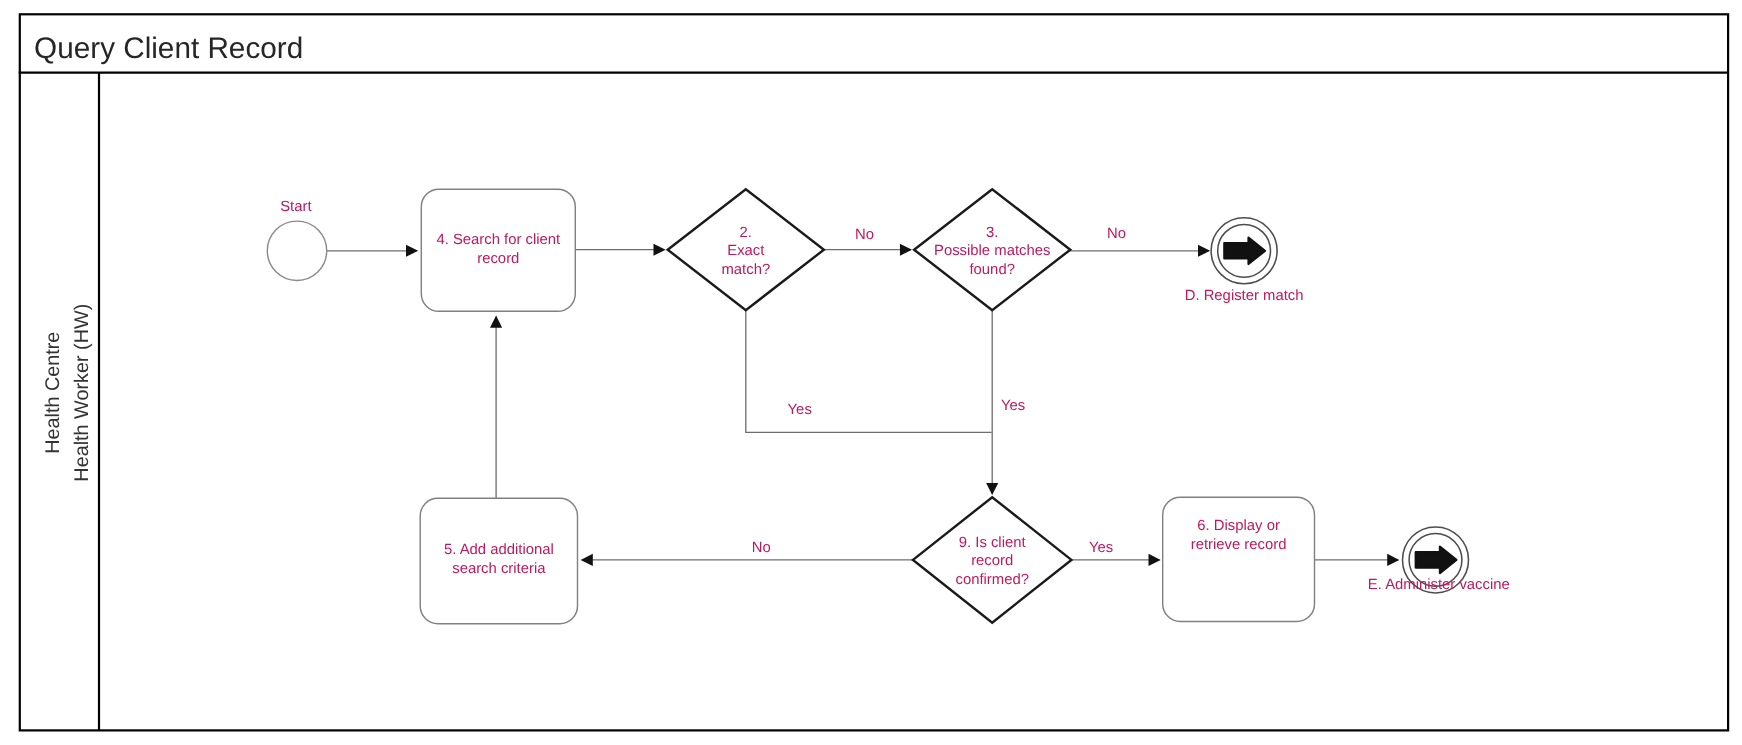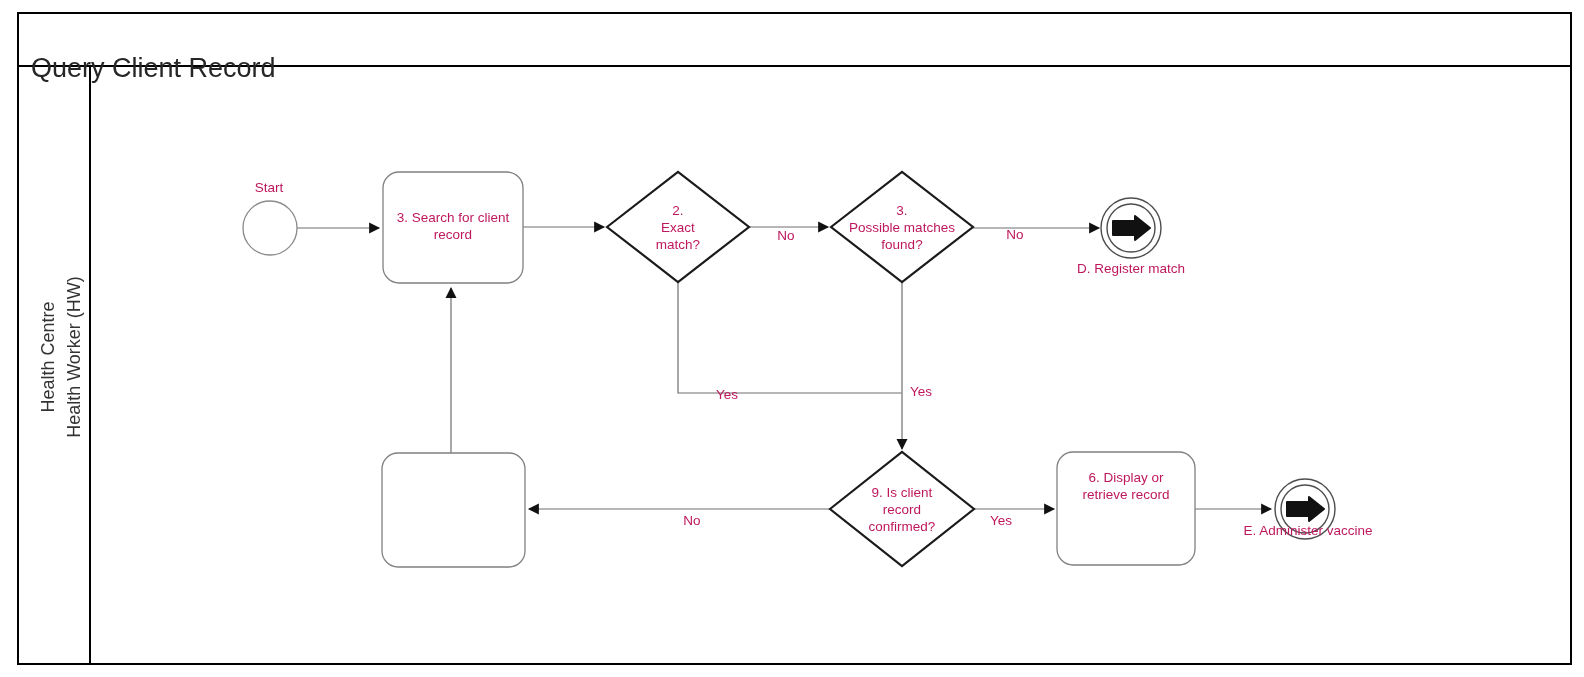--- a/index.html
+++ b/index.html
@@ -30,34 +30,33 @@
     position: absolute;
     left: 18px; top: 13px;
     width: 1553px; height: 62px;
     display: flex;
     align-items: center;
     padding-left: 13px;
     box-sizing: border-box;
     font-size: 27px;
     color: #262626;
     white-space: nowrap;
-    margin-top: 24px;
   }
   .vlabel {
     position: absolute;
     width: 600px; height: 24px;
     display: flex;
     align-items: center;
     justify-content: center;
     transform: rotate(-90deg);
     font-size: 18px;
     color: #333333;
     white-space: nowrap;
   }
-  .edge-lbl { font-size: 13.5px; margin-top: 23px; }
+  .edge-lbl { font-size: 13.5px; }
 </style>
 </head>
 <body>
 
 <div class="stage">
 
   <svg width="1584" height="677" viewBox="0 0 1584 677">
     <defs>
       <marker id="arrow" viewBox="0 0 12 12" refX="10" refY="6" markerWidth="11" markerHeight="11" orient="auto-start-reverse">
         <path d="M1,1 L11,6 L1,11 Z" fill="#111111"></path>
@@ -97,32 +96,34 @@
     <circle cx="1305" cy="509" r="24" fill="#ffffff" stroke="#4d4d4d" stroke-width="1.4"></circle>
     <polygon points="1287,502 1309,502 1309,497 1324,509 1309,521 1309,516 1287,516" fill="#111111" stroke="#111111" stroke-width="2" stroke-linejoin="round"></polygon>
   </svg>
 
   <div class="title-bar">Query Client Record</div>
 
   <div class="vlabel" style="left:-252px; top:345px;">Health Centre</div>
   <div class="vlabel" style="left:-226px; top:345px;">Health Worker (HW)</div>
 
   <div class="lbl" style="left:234px; top:178px; width:70px; height:18px;">Start</div>
-  <div class="lbl" style="left:383px; top:170px; width:140px; height:111px;">3. Search for client
+  <div class="lbl" style="left:383px; top:170px; width:140px; height:111px;">4. Search for client
 record</div>
   <div class="lbl" style="left:608px; top:174px; width:140px; height:107px;">2.
 Exact
 match?</div>
   <div class="lbl" style="left:822px; top:174px; width:160px; height:107px;">3.
 Possible matches
 found?</div>
   <div class="lbl" style="left:1041px; top:258px; width:180px; height:20px;">D. Register match</div>
   <div class="lbl" style="left:822px; top:455px; width:160px; height:109px;">9. Is client
 record
 confirmed?</div>
+  <div class="lbl" style="left:382px; top:451px; width:143px; height:114px;">5. Add additional
+search criteria</div>
   <div class="lbl" style="left:1057px; top:429px; width:138px; height:113px;">6. Display or
 retrieve record</div>
   <div class="lbl" style="left:1213px; top:520px; width:190px; height:20px;">E. Administer vaccine</div>
 
   <div class="lbl edge-lbl" style="left:766px; top:202px; width:40px; height:20px;">No</div>
   <div class="lbl edge-lbl" style="left:995px; top:201px; width:40px; height:20px;">No</div>
   <div class="lbl edge-lbl" style="left:703px; top:361px; width:48px; height:20px;">Yes</div>
   <div class="lbl edge-lbl" style="left:897px; top:358px; width:48px; height:20px;">Yes</div>
   <div class="lbl edge-lbl" style="left:672px; top:487px; width:40px; height:20px;">No</div>
   <div class="lbl edge-lbl" style="left:977px; top:487px; width:48px; height:20px;">Yes</div>

